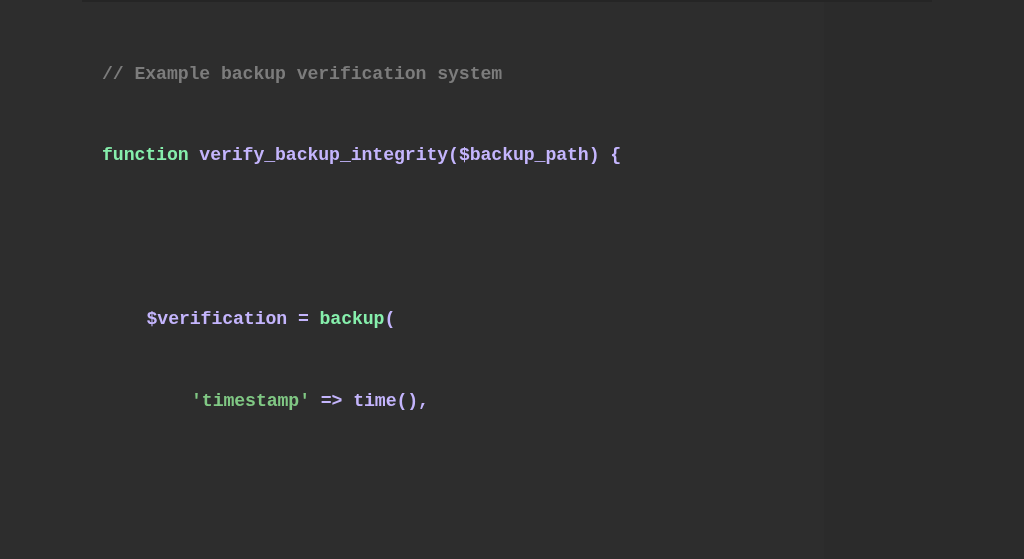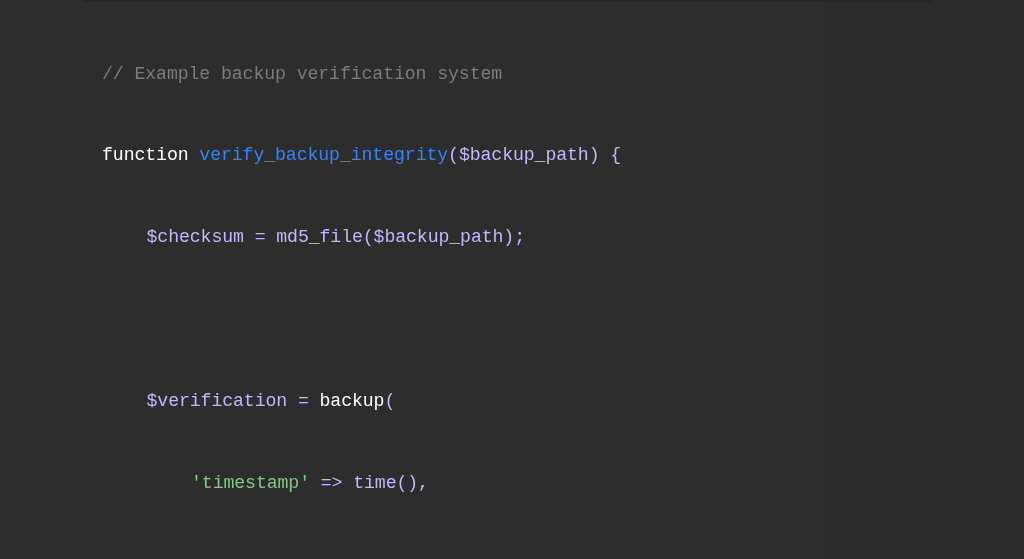--- a/index.html
+++ b/index.html
@@ -8,20 +8,21 @@
     width: 1024px;
     height: 559px;
     overflow: hidden;
     background: #2b2b2b;
   }
   .editor {
     position: relative;
     width: 824px;
     height: 559px;
     background: #2d2d2d;
+    font-weight: bold;
   }
   .top-edge {
     position: absolute;
     left: 82px;
     top: 0;
     width: 850px;
     height: 2px;
     background: #252525;
   }
   .code {
@@ -31,37 +32,36 @@
     margin: 0;
     font-family: "Liberation Mono", "DejaVu Sans Mono", monospace;
     font-size: 18.2px;
     line-height: 27.3px;
     color: #e6e6e6;
     white-space: pre;
     letter-spacing: -0.1px;
   }
   .line { display: block; height: 27.3px; }
   .cm { color: #7c7c7c; }
-  .kw { color: #ffffff; }
-  .fn { color: #3b82f6; margin-top: 40px; }
+  .kw { color: #86efac; }
+  .fn { color: #c4b5fd; margin-top: 40px; }
   .str { color: #80c884; }
   .tx { color: #c4b5fd; }
   .ind1 { padding-left: 44.5px; }
   .ind2 { padding-left: 89px; }
 </style>
 </head>
 <body>
 
 <div class="editor">
   <div class="top-edge"></div>
 
   <div class="code">
     <span class="line"><span class="cm">// Example backup verification system</span></span>
     <span class="line"><span class="kw">function</span><span class="tx"> </span><span class="fn">verify_backup_integrity</span><span class="tx">($backup_path) {</span></span>
-    <span class="line ind1"><span class="tx">$checksum = md5_file($backup_path);</span></span>
     <span class="line"><span class="tx"></span></span>
     <span class="line ind1"><span class="tx">$verification = </span><span class="kw">backup</span><span class="tx">(</span></span>
     <span class="line ind2"><span class="str">'timestamp'</span><span class="tx"> =&gt; time(),</span></span>
     
     
     
     
     
     
     

